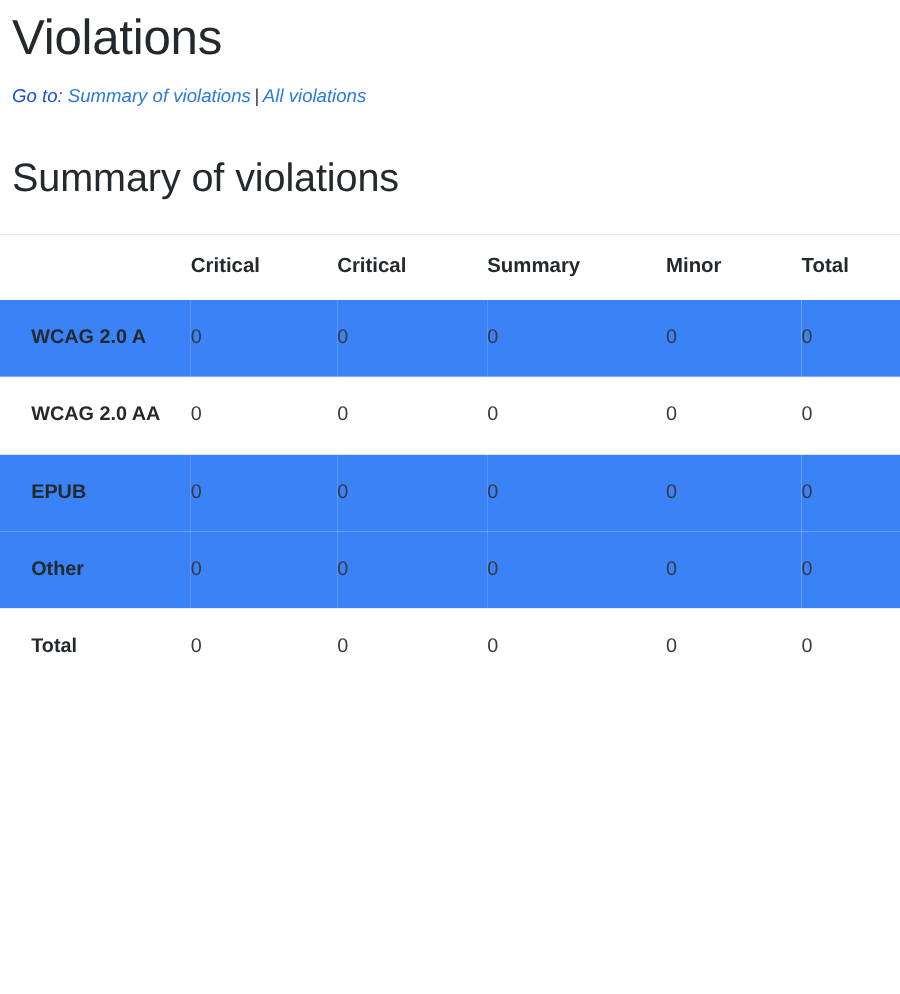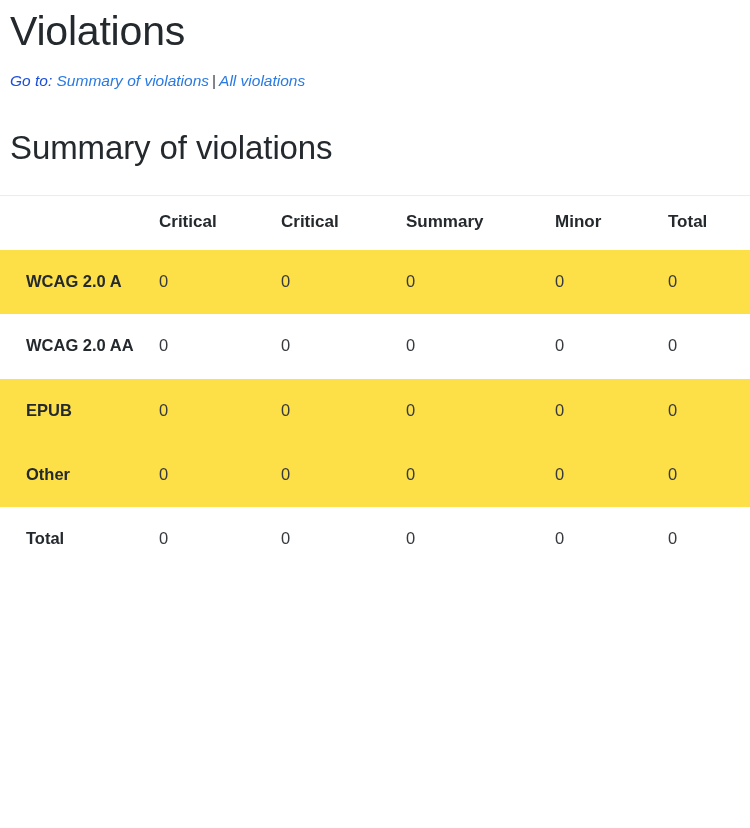--- a/index.html
+++ b/index.html
@@ -90,21 +90,21 @@
   table.summary thead th {
     font-weight: 700;
     font-size: 17px;
     color: #24292e;
     padding: 16px 0 18px 0;
     background: #ffffff;
     margin-left: 24px;
   }
 
   table.summary tbody tr.striped {
-    background: #fde047;
+    background: #3b82f6;
   }
   table.summary tbody tr.plain {
     background: #ffffff;
   }
 
   table.summary tbody th.rowhead {
     font-weight: 700;
     font-size: 16.5px;
     color: #24292e;
     padding: 20px 10px 22px 26px;

